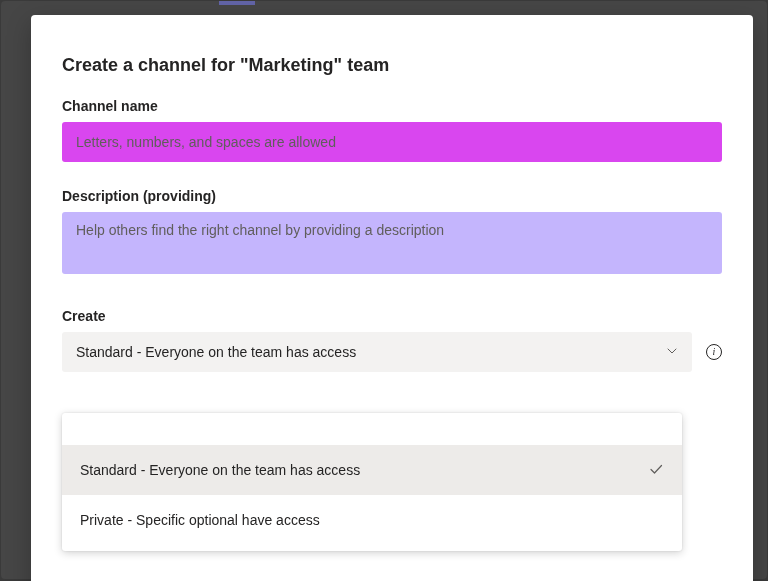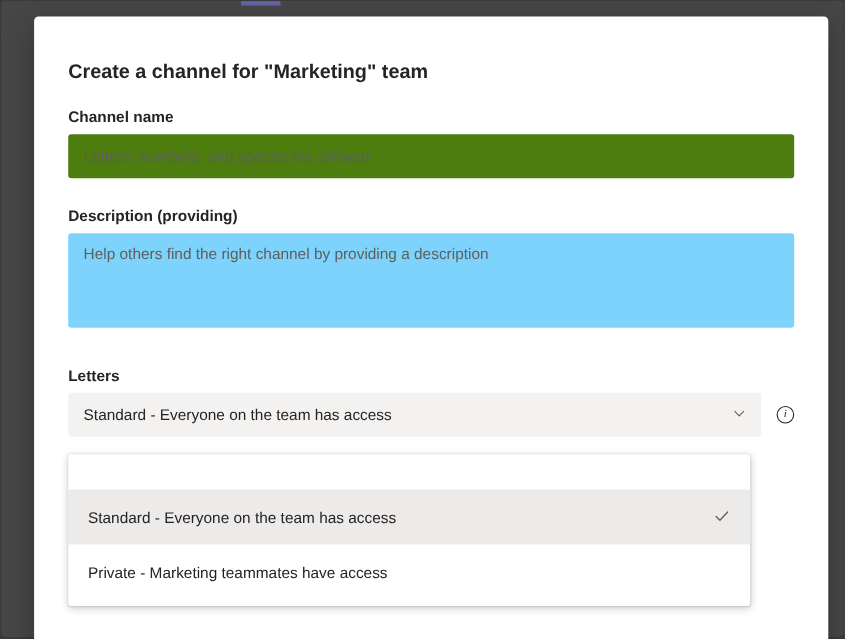--- a/index.html
+++ b/index.html
@@ -41,35 +41,35 @@
   }
   .field-label {
     font-size: 14px;
     color: #252424;
     margin-bottom: 8px;
     font-weight: bold;
   }
   .text-input {
     width: 660px;
     height: 40px;
-    background: #4d7c0f;
+    background: #d946ef;
     border: none;
     border-radius: 3px;
     padding: 0 14px;
     font-size: 14px;
     color: #252424;
     outline: none;
     font-family: inherit;
   }
   .text-input::placeholder,
   .textarea::placeholder { color: #605e5c; }
   .textarea {
     width: 660px;
-    height: 86px;
-    background: #7dd3fc;
+    height: 62px;
+    background: #c4b5fd;
     border: none;
     border-radius: 3px;
     padding: 10px 14px;
     font-size: 14px;
     color: #252424;
     outline: none;
     resize: none;
     font-family: inherit;
   }
   .gap20 { height: 26px; }
@@ -157,21 +157,21 @@
   <div class="field-label">Channel name</div>
   <input class="text-input" placeholder="Letters, numbers, and spaces are allowed" style="">
 
   <div class="gap20"></div>
 
   <div class="field-label">Description (providing)</div>
   <textarea class="textarea" placeholder="Help others find the right channel by providing a description" style=""></textarea>
 
   <div class="gap-privacy"></div>
 
-  <div class="field-label">Letters</div>
+  <div class="field-label">Create</div>
   <div class="privacy-row">
     <div class="dropdown-button">
       <span>Standard - Everyone on the team has access</span>
       <span class="dropdown-chevron">
         <svg width="12" height="12" viewBox="0 0 12 12">
             <path d="M2 4 L6 8 L10 4" stroke="#605e5c" stroke-width="1" fill="none" stroke-linecap="round" stroke-linejoin="round"></path>
           </svg>
       </span>
     </div>
     <div class="info-icon">i</div>
@@ -180,16 +180,16 @@
   <div class="dropdown-list">
     <div class="dropdown-option selected">
       <span>Standard - Everyone on the team has access</span>
       <span class="checkmark">
         <svg width="16" height="16" viewBox="0 0 16 16">
             <path d="M3 8.5 L6.5 12 L13.5 4.5" stroke="#605e5c" stroke-width="1.2" fill="none" stroke-linecap="round" stroke-linejoin="round"></path>
           </svg>
       </span>
     </div>
     <div class="dropdown-option">
-      <span>Private - Marketing teammates have access</span>
+      <span>Private - Specific optional have access</span>
     </div>
   </div>
 </div>
 
 </body></html>

